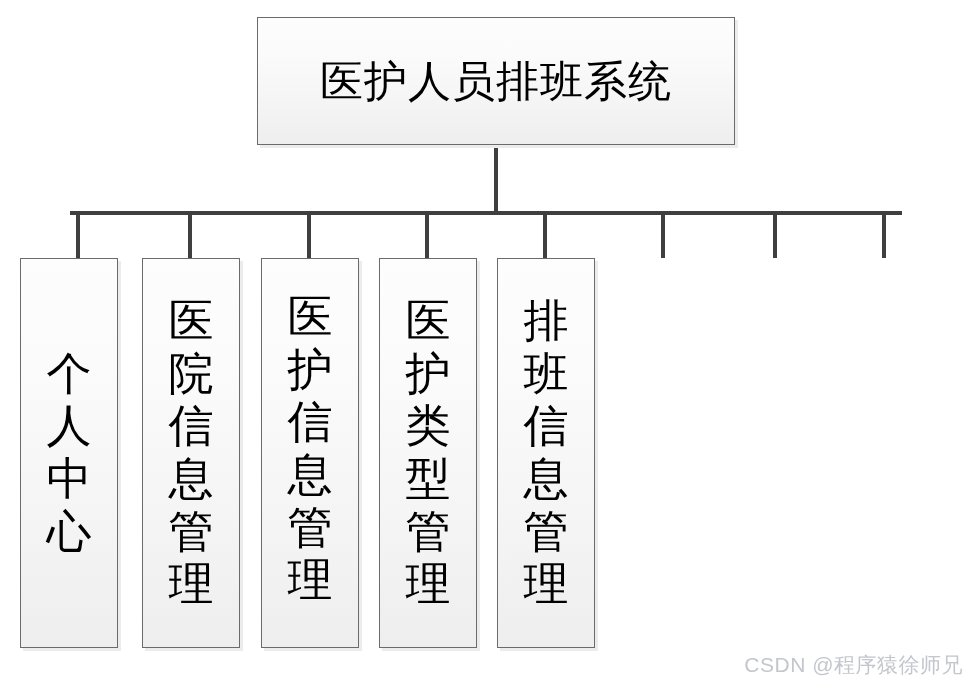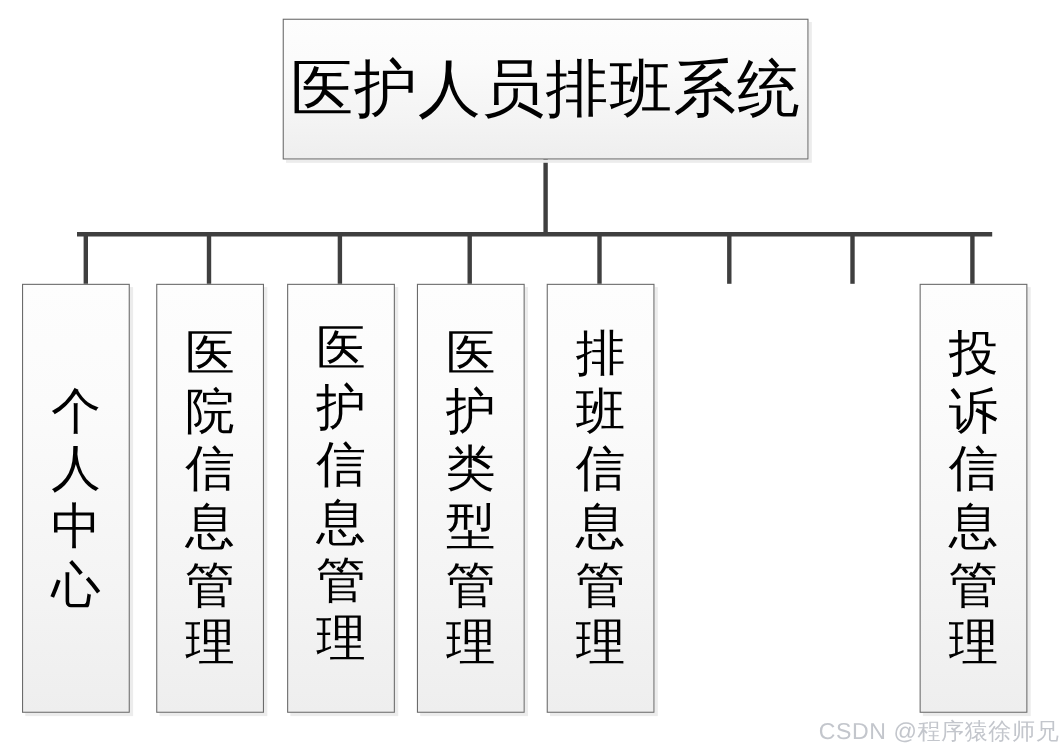--- a/index.html
+++ b/index.html
@@ -44,21 +44,21 @@
   }
 
   .node.root {
     left: 257px;
     top: 17px;
     width: 478px;
     height: 128px;
   }
 
   .root-label {
-    font-size: 57px;
+    font-size: 43px;
     line-height: 1;
     color: #000000;
     letter-spacing: 1px;
     white-space: nowrap;
   }
 
   .node.child {
     top: 258px;
     width: 98px;
     height: 390px;
@@ -128,19 +128,16 @@
   <div class="node child" style="left:379px;">
     <span class="child-label">医护类型管理</span>
   </div>
 
   <div class="node child" style="left:497px;">
     <span class="child-label">排班信息管理</span>
   </div>
 
 
 
-  <div class="node child" style="left:836px;">
-    <span class="child-label">投诉信息管理</span>
-  </div>
 
   <div class="watermark">CSDN @程序猿徐师兄</div>
 
 </div>
 
 </body></html>

